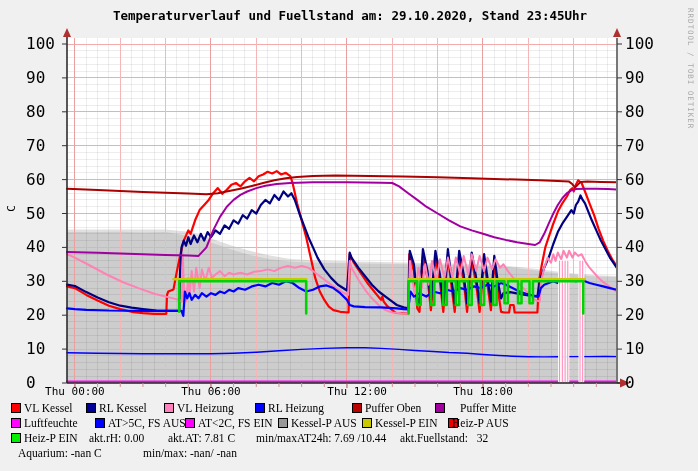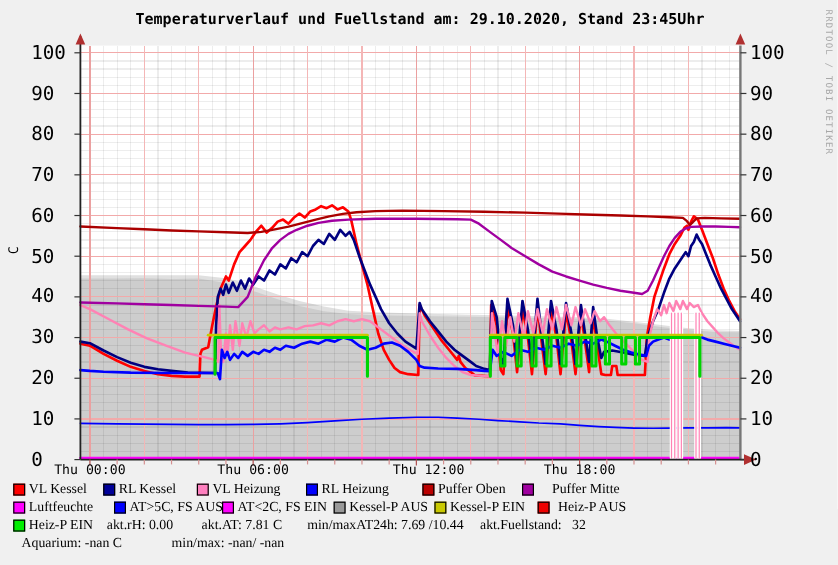--- a/index.html
+++ b/index.html
@@ -254,21 +254,21 @@
     <span class="lg-tx" style="left: 24px; top: 417px;">Luftfeuchte</span>
     <span class="lg-sw" style="left: 95px; top: 418px; background: rgb(0, 0, 255);"></span>
     <span class="lg-tx" style="left: 108px; top: 417px;">AT&gt;5C, FS AUS</span>
     <span class="lg-sw" style="left: 185px; top: 418px; background: rgb(255, 0, 255);"></span>
     <span class="lg-tx" style="left: 198px; top: 417px;">AT&lt;2C, FS EIN</span>
     <span class="lg-sw" style="left: 278px; top: 418px; background: rgb(153, 153, 153);"></span>
     <span class="lg-tx" style="left: 291px; top: 417px;">Kessel-P AUS</span>
     <span class="lg-sw" style="left: 362px; top: 418px; background: rgb(201, 201, 0);"></span>
     <span class="lg-tx" style="left: 375px; top: 417px;">Kessel-P EIN</span>
     <span class="lg-sw" style="left: 448px; top: 418px; background: rgb(238, 0, 0);"></span>
-    <span class="lg-tx" style="left: 465px; top: 417px;">Heiz-P AUS</span>
+    <span class="lg-tx" style="left: 452px; top: 417px;">Heiz-P AUS</span>
     <span class="lg-sw" style="left: 11px; top: 433px; background: rgb(0, 238, 0);"></span>
     <span class="lg-tx" style="left: 24px; top: 432px;">Heiz-P EIN</span>
     <span class="lg-tx" style="left: 89px; top: 432px;">akt.rH: 0.00</span>
     <span class="lg-tx" style="left: 168px; top: 432px;">akt.AT: 7.81 C</span>
     <span class="lg-tx" style="left: 256px; top: 432px;">min/maxAT24h: 7.69 /10.44</span>
     <span class="lg-tx" style="left: 400px; top: 432px;">akt.Fuellstand:   32</span>
     <span class="lg-tx" style="left: 18px; top: 447px;">Aquarium: -nan C</span>
     <span class="lg-tx" style="left: 143px; top: 447px;">min/max: -nan/ -nan</span>
   </div>
 

